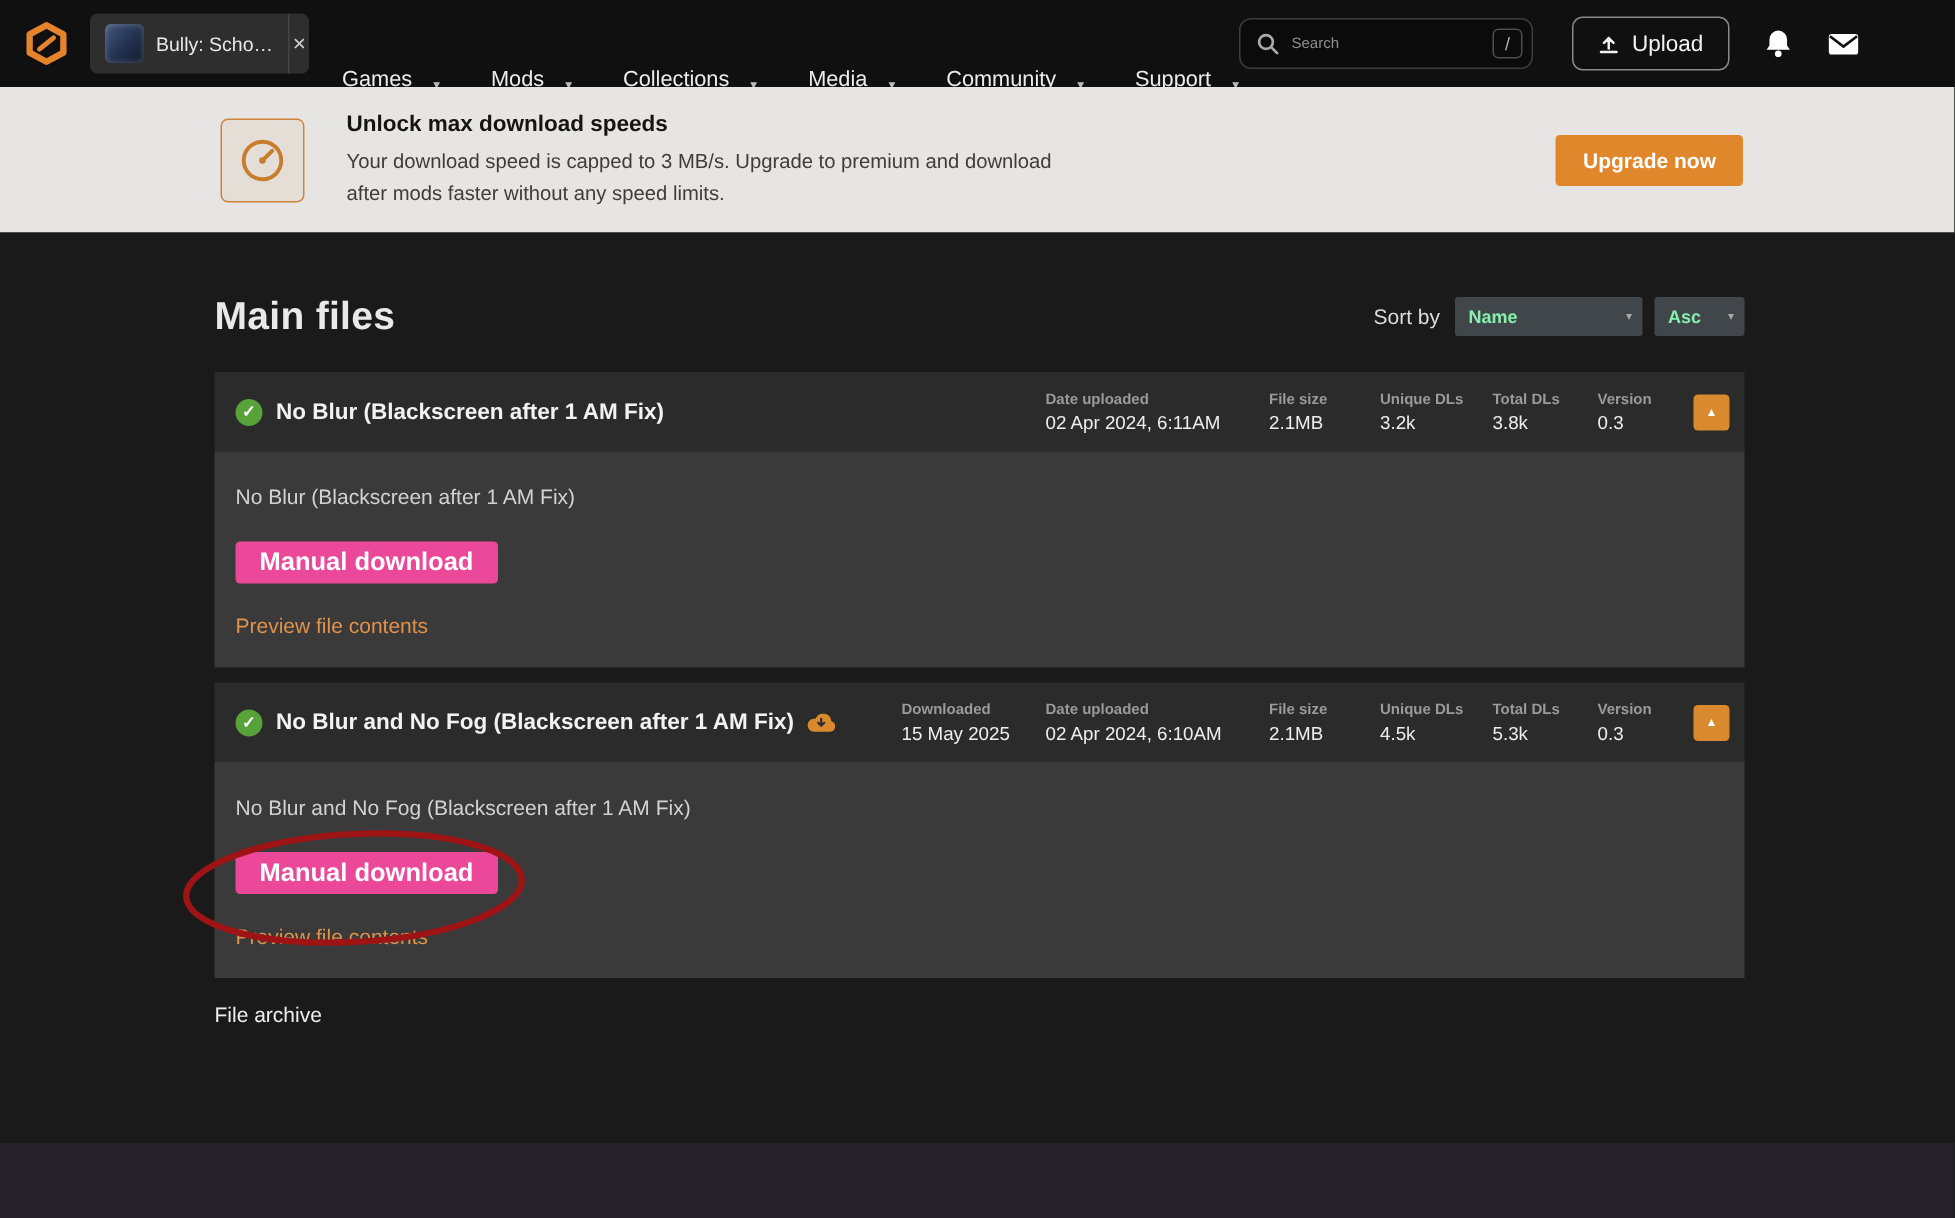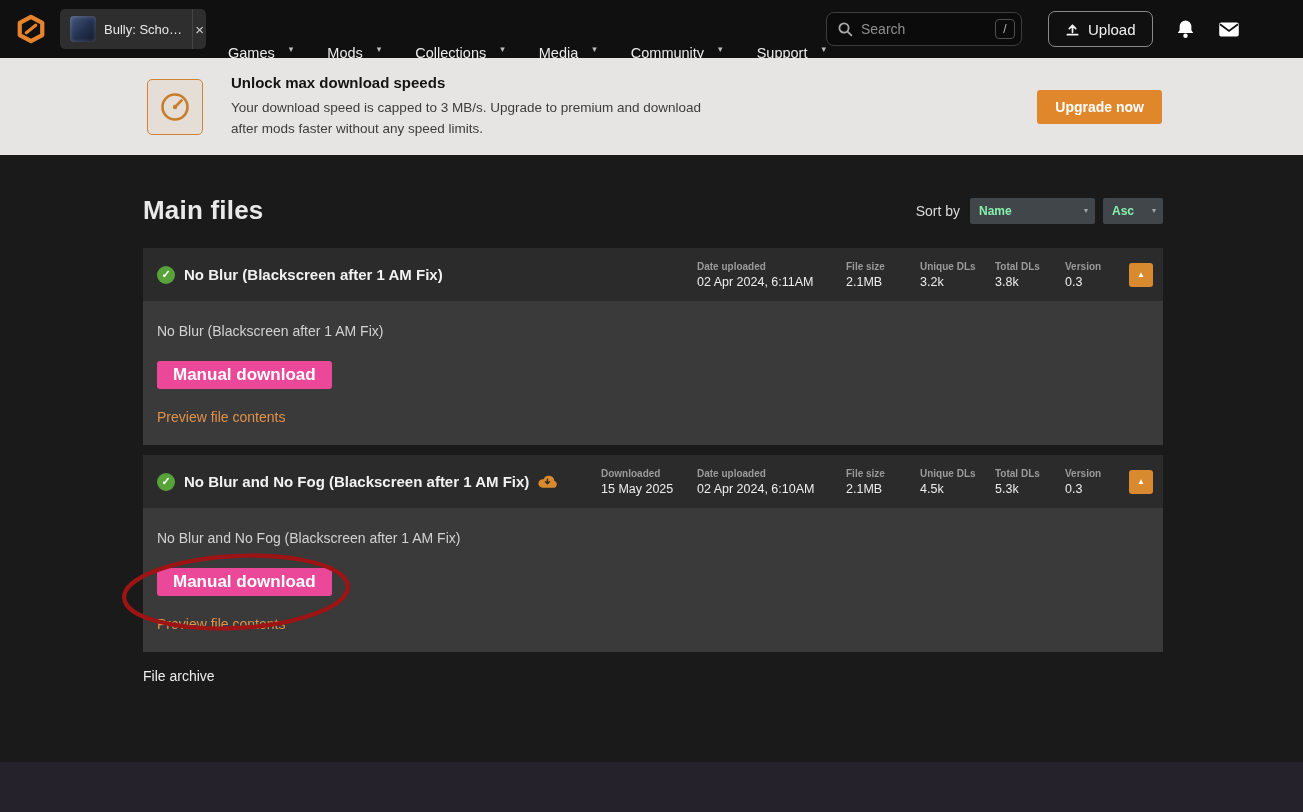--- a/index.html
+++ b/index.html
@@ -9,24 +9,24 @@
 
   
   .navbar { height:58px; background:#101010; display:flex; align-items:center; padding:0 16px; flex-shrink:0; }
   .logo { width:32px; height:32px; display:flex; align-items:center; justify-content:center; cursor:pointer; }
   .game-tab { margin-left:14px; height:40px; background:#2e2e2e; border-radius:5px; display:flex; align-items:center; overflow:hidden; }
   .tab-main { display:flex; align-items:center; gap:8px; padding:0 10px; }
   .tab-thumb { width:26px; height:26px; border-radius:4px; background:linear-gradient(135deg,#46597e 0%,#22304e 55%,#121a2c 100%); box-shadow:inset 0 0 4px rgba(255,255,255,.25); }
   .tab-label { color:#e8e8e8; font-size:13px; max-width:78px; white-space:nowrap; overflow:hidden; }
   .tab-close { width:30px; height:40px; display:flex; align-items:center; justify-content:center; color:#cfcfcf; font-size:15px; border-left:1px solid #444; cursor:pointer; }
   .nav-links { display:flex; align-items:center; gap:34px; margin-left:22px; }
-  .nav-item { display:flex; align-items:flex-start; gap:14px; color:#ececec; font-size:14.5px; cursor:pointer;margin-top:48px; }
+  .nav-item { display:flex; align-items:flex-end; gap:14px; color:#ececec; font-size:14.5px; cursor:pointer;margin-top:48px; }
   .chev { color:#bdbdbd; font-size:9px; line-height:1; }
   .search { margin-left:auto; width:196px; height:34px; background:#0b0b0b; border:1px solid #3d3d3d; border-radius:8px; display:flex; align-items:center; padding:0 6px 0 10px; gap:8px; }
-  .search input { flex:1; min-width:0; background:transparent; border:none; outline:none; color:#0ea5e9; font-size:14px; font-family:"Liberation Sans",sans-serif; }
+  .search input { flex:1; min-width:0; background:transparent; border:none; outline:none; color:#0ea5e9; font-size:10px; font-family:"Liberation Sans",sans-serif; }
   .search input::placeholder { color:#8f8f8f; }
   .slash-badge { width:20px; height:20px; border:1px solid #4f4f4f; border-radius:4px; color:#b5b5b5; font-size:12px; display:flex; align-items:center; justify-content:center; }
   .upload-btn { margin-left:26px; height:36px; background:transparent; border:1px solid #8a8a8a; border-radius:7px; color:#f2f2f2; font-size:15px; display:flex; align-items:center; gap:8px; padding:0 16px; cursor:pointer; font-family:"Liberation Sans",sans-serif; }
   .icon-btn { margin-left:22px; width:24px; height:24px; display:flex; align-items:center; justify-content:center; cursor:pointer; }
   .avatar { margin-left:18px; width:32px; height:32px; border-radius:50%; background:radial-gradient(circle at 35% 30%, #9a8succeed 0%, #8d7a63 0%, #6e5c49 45%, #3c332b 100%); cursor:pointer; }
 
   
   .banner { height:97px; background:#e6e5e3; display:flex; align-items:center; padding:0 141px 0 147px; flex-shrink:0; }
   .banner-icon { width:56px; height:56px; border:1.5px solid #d0843a; border-radius:5px; background:rgba(217,138,46,.07); display:flex; align-items:center; justify-content:center; }
   .banner-text { margin-left:28px; }

